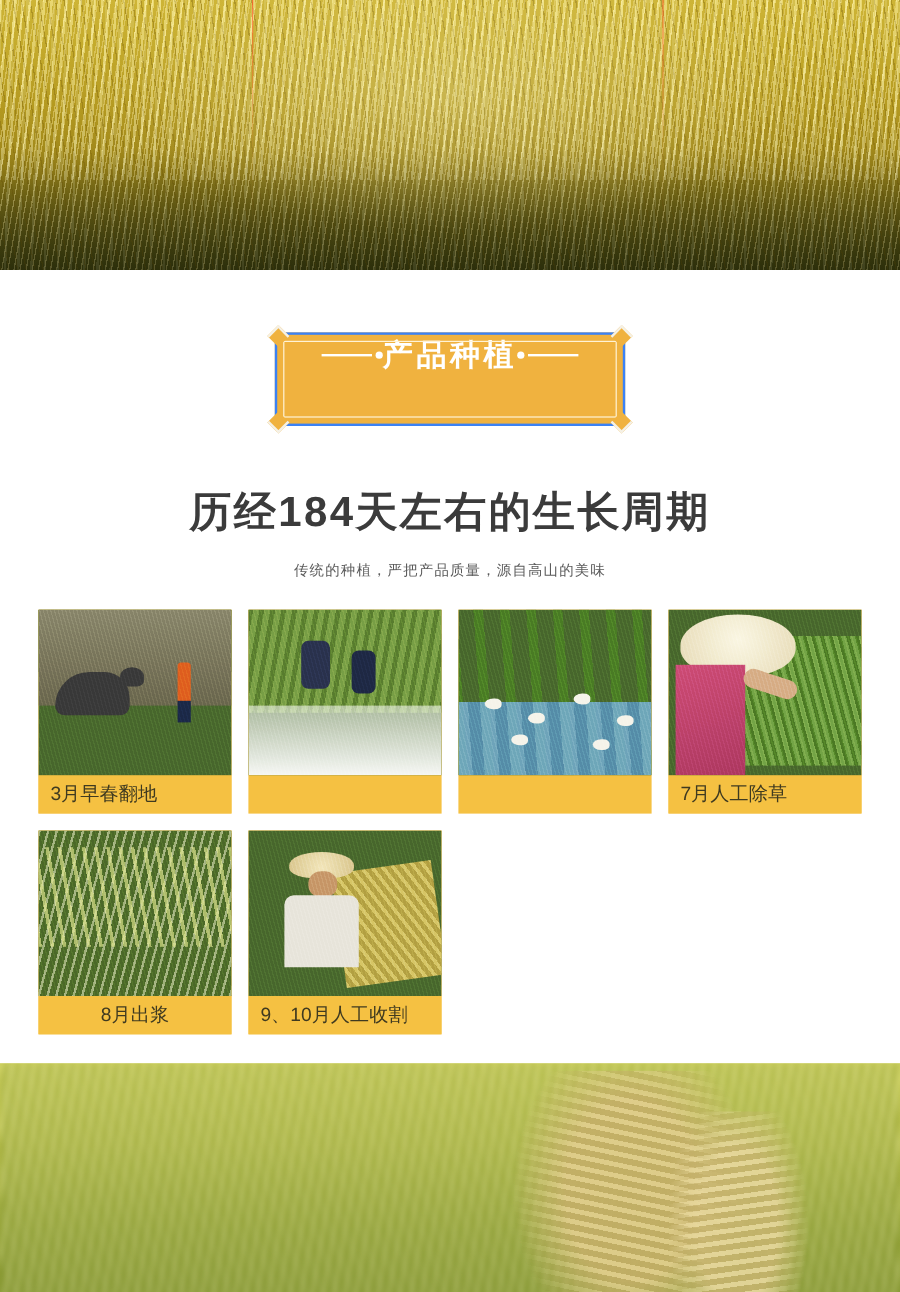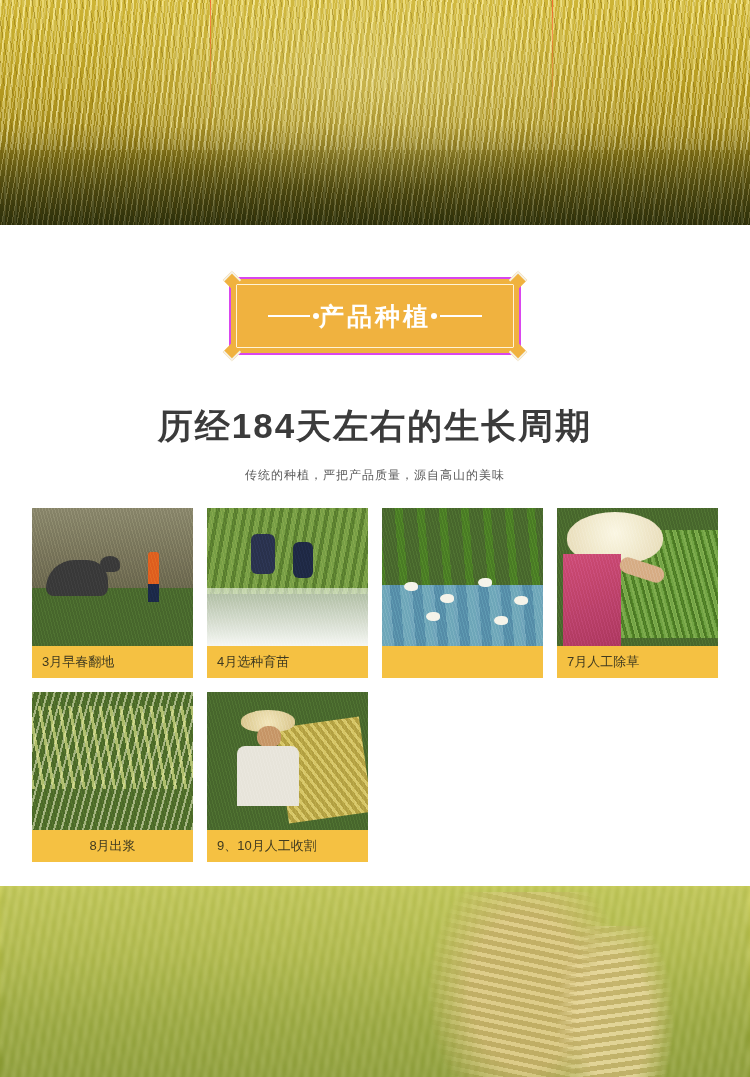--- a/index.html
+++ b/index.html
@@ -93,23 +93,23 @@
     width: 750px;
     padding-top: 52px;
     display: flex;
     justify-content: center;
   }
   .plaque {
     position: relative;
     width: 292px;
     height: 78px;
     background: #f0b23f;
-    border: 2px solid #d946ef;
+    border: 2px solid #3b82f6;
     display: flex;
-    align-items: center;
+    align-items: flex-start;
     justify-content: center;
   }
   .plaque::before {
     content: "";
     position: absolute;
     left: 5px; right: 5px; top: 5px; bottom: 5px;
     border: 1px solid #fff3d6;
     pointer-events: none;
   }
   .plaque .corner {
@@ -188,21 +188,21 @@
     width: 100%;
     height: 138px;
     overflow: hidden;
     background: #4b6b2e;
   }
   .card .caption {
     height: 32px;
     display: flex;
     align-items: center;
     padding-left: 10px;
-    font-size: 13px;
+    font-size: 16px;
     color: #3f3a20;
     background: #f5c142;
     white-space: nowrap;
     overflow: hidden;
   }
   .card .caption.center { justify-content: center; padding-left: 0; }
 
   
   .ph { position: absolute; inset: 0; }
   .ph-grain {
@@ -349,21 +349,20 @@
     </div>
 
     <div class="card">
       <div class="photo p2">
         <div class="rows"></div>
         <div class="net"></div>
         <div class="man"></div>
         <div class="man2"></div>
         <div class="ph-grain"></div>
       </div>
-      <div class="caption">4月选种育苗</div>
     </div>
 
 
 
     <div class="card">
       <div class="photo p5">
         <div class="cols"></div>
         <div class="water"></div>
         <div class="duck d1"></div>
         <div class="duck d2"></div>

